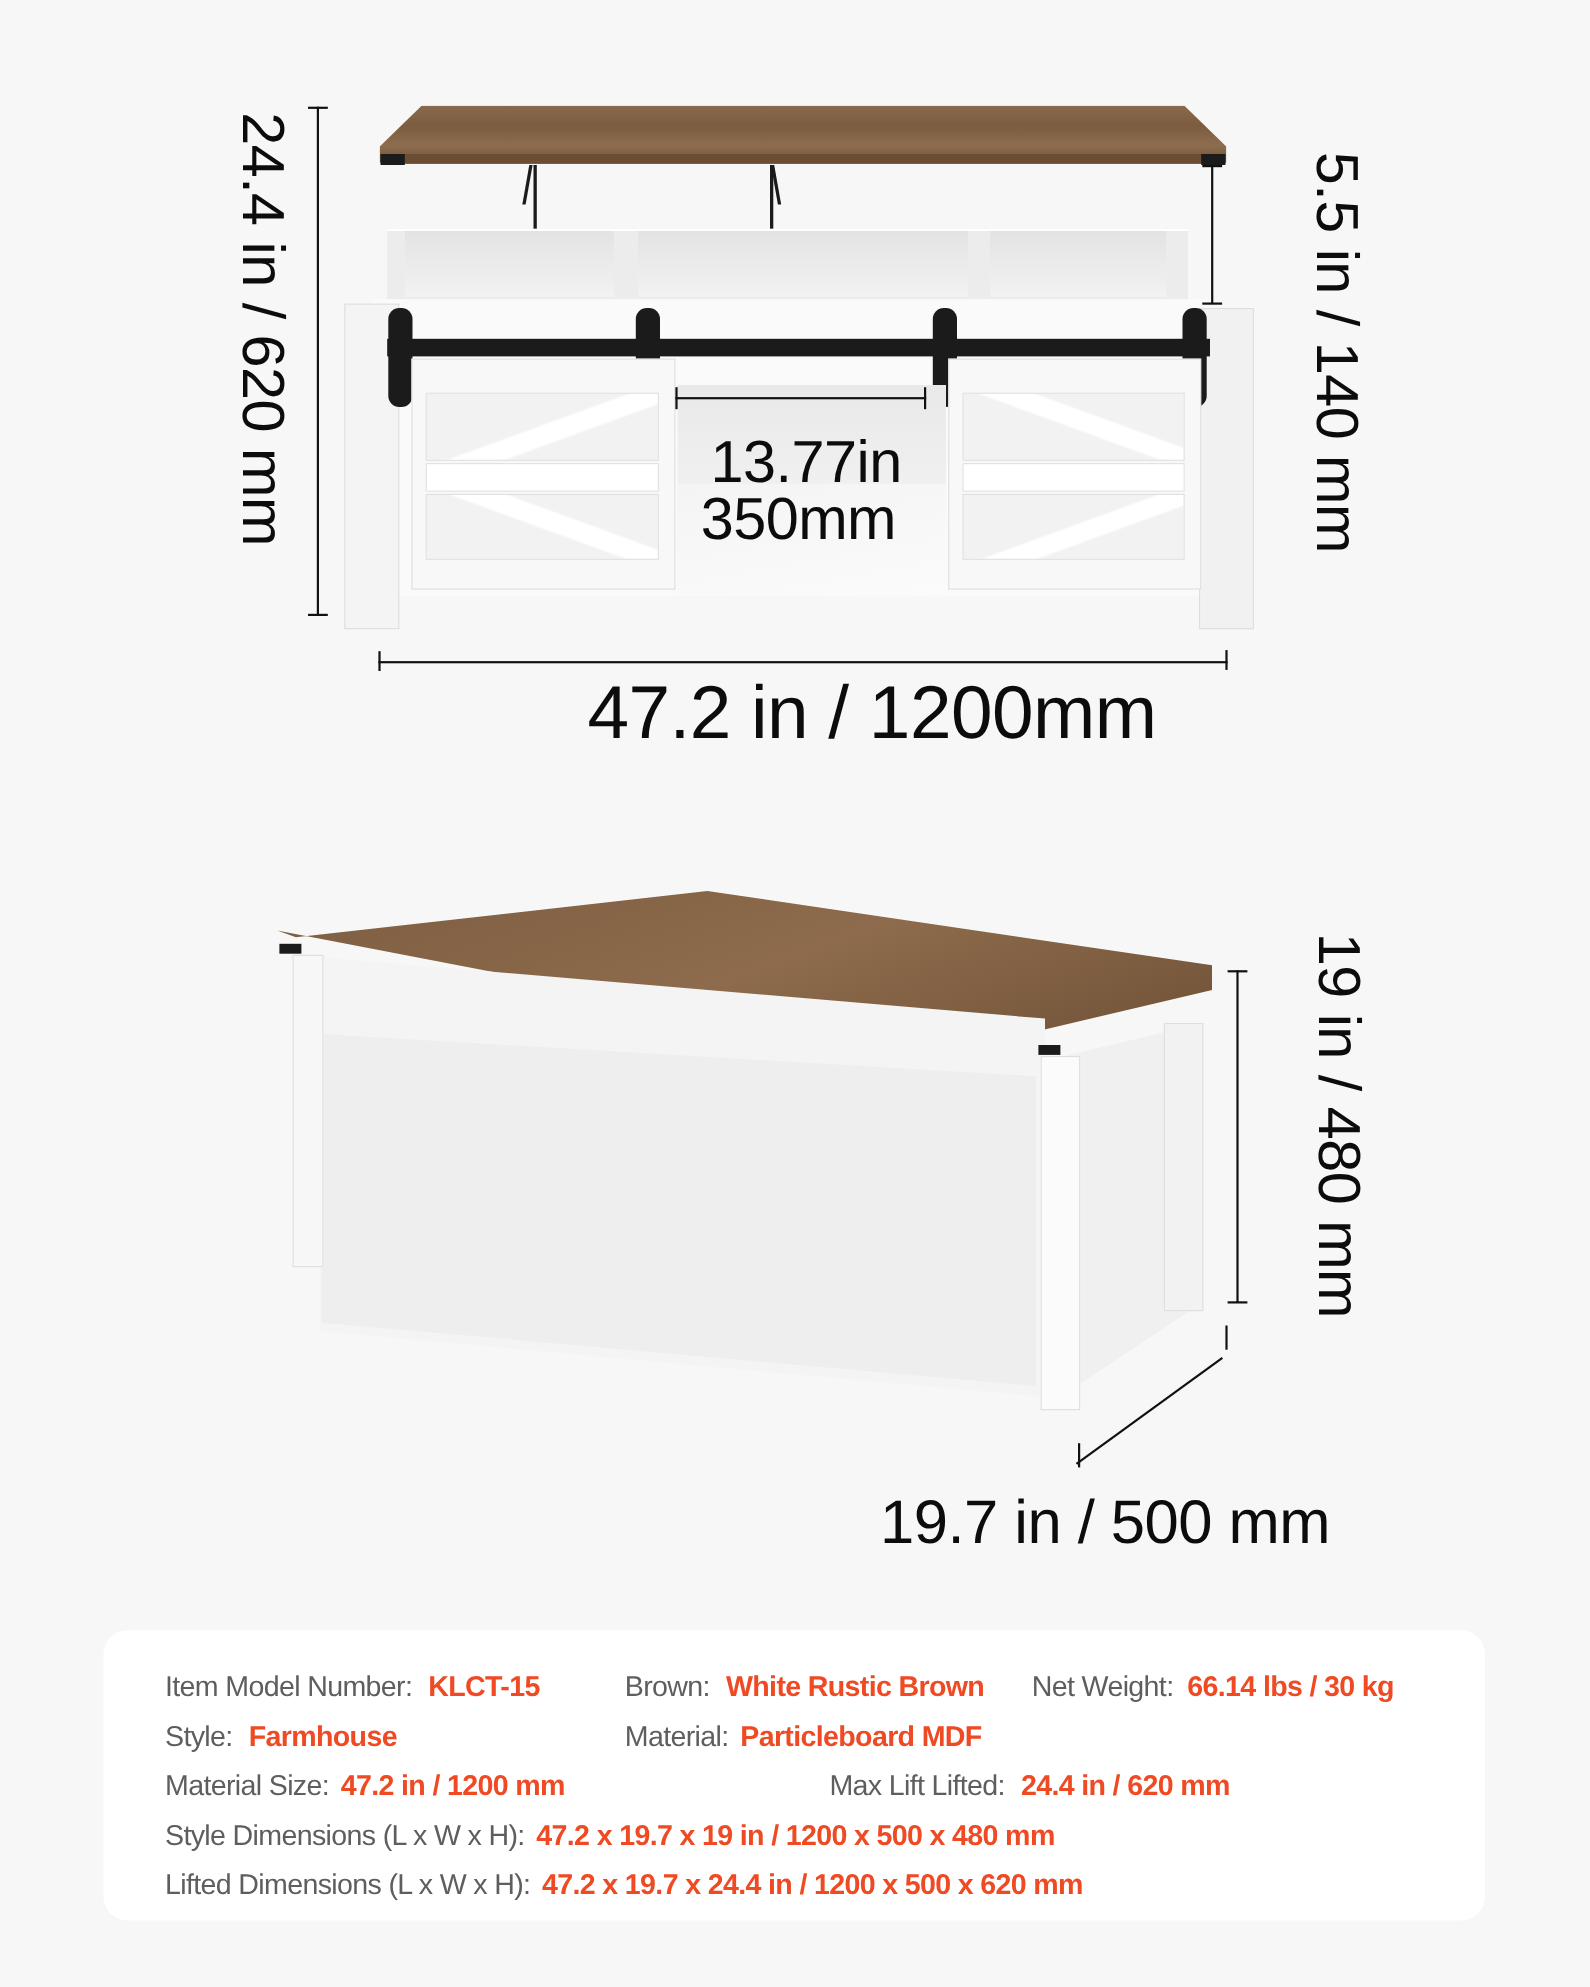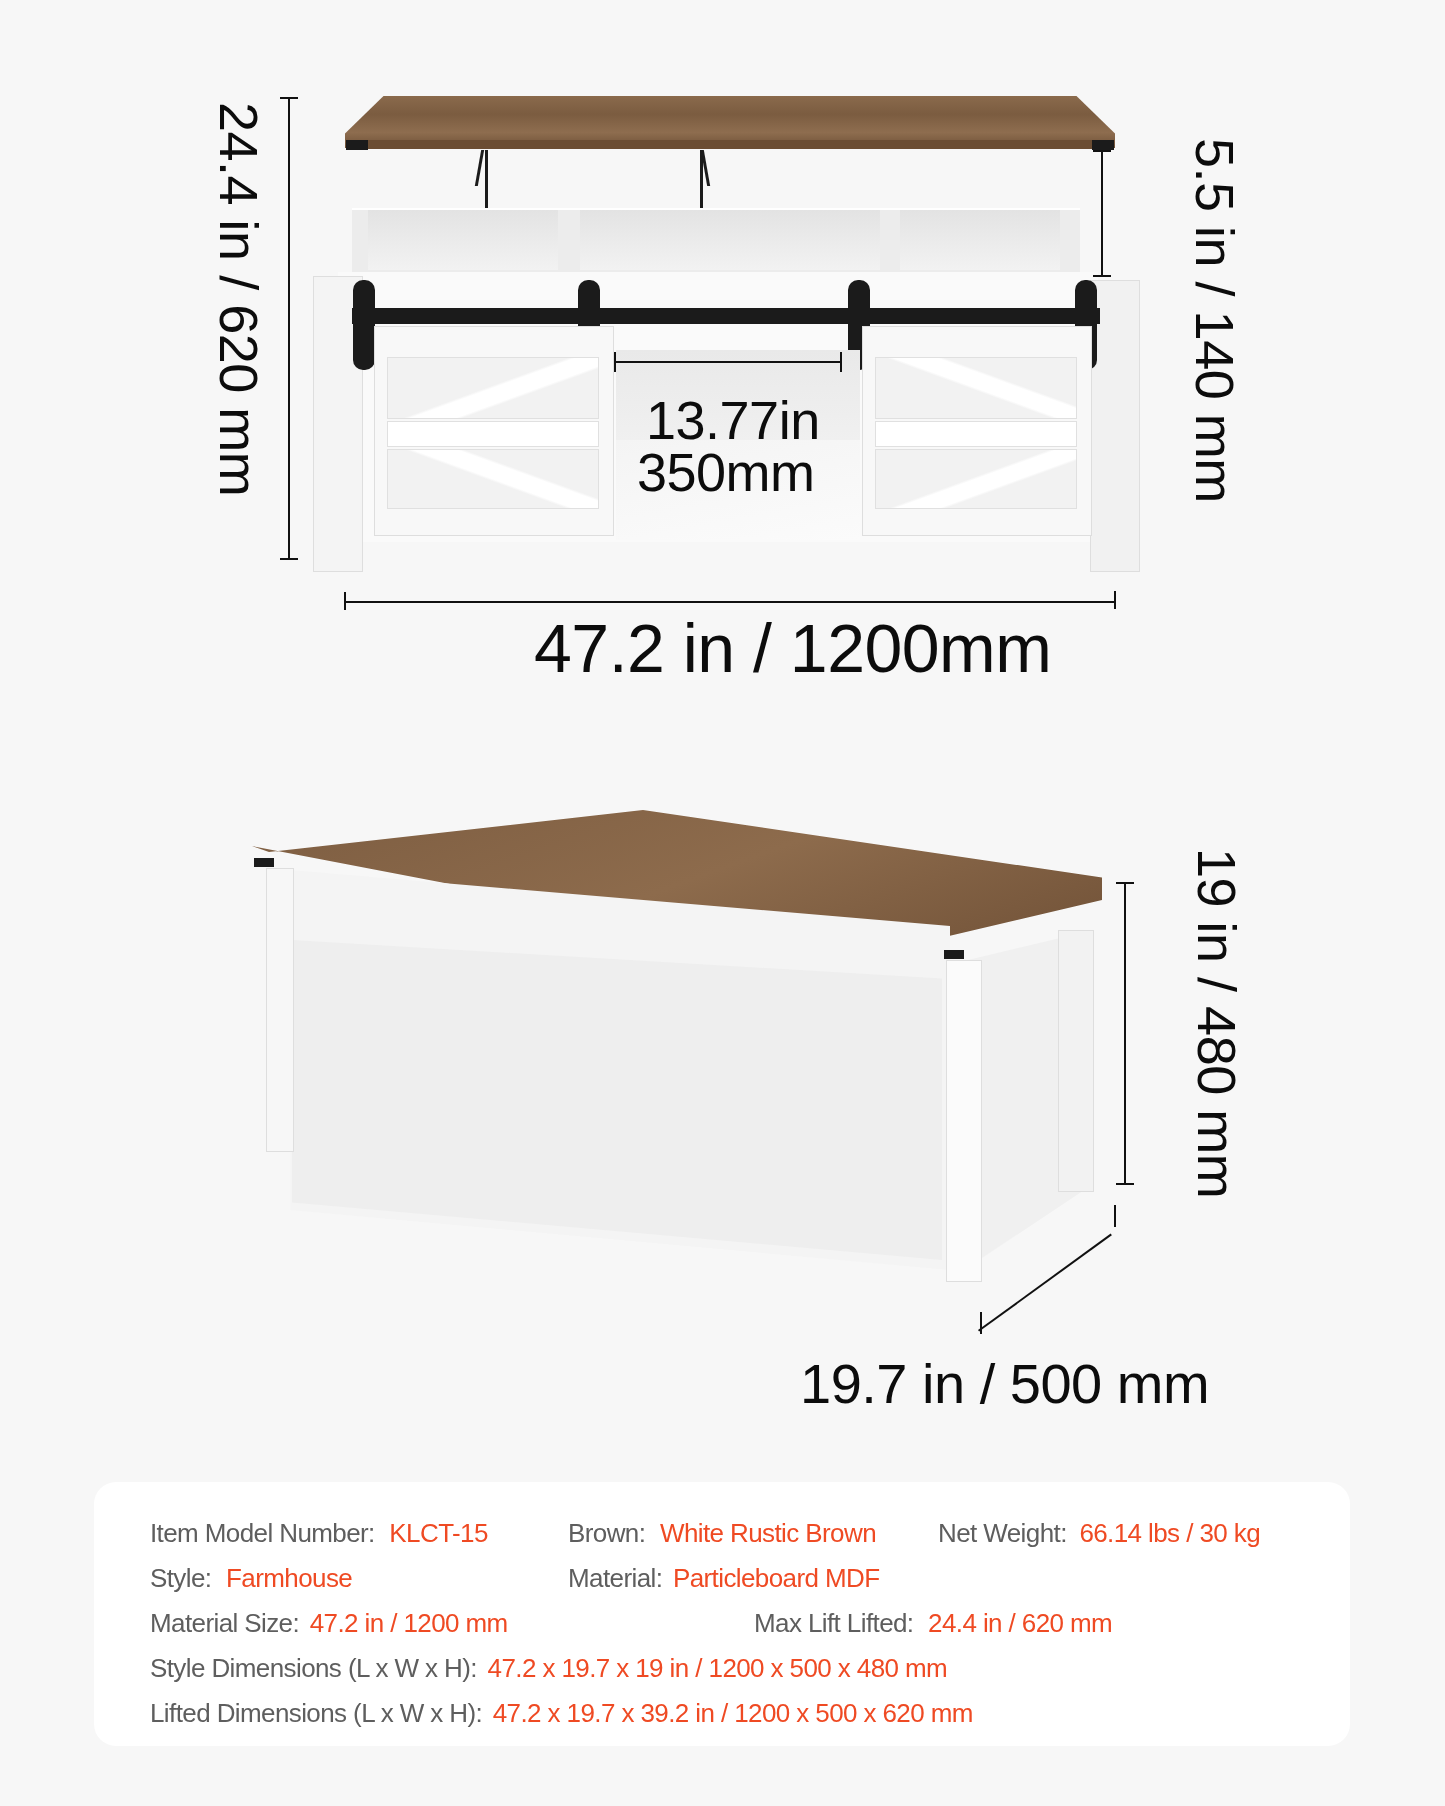--- a/index.html
+++ b/index.html
@@ -7,21 +7,21 @@
   .abs{position:absolute;}
   .dimtext{position:absolute;color:#0c0c0c;font-family:"Liberation Sans",sans-serif;white-space:nowrap;letter-spacing:-0.5px;}
   .vtext{position:absolute;writing-mode:vertical-rl;white-space:nowrap;font-size:54px;color:#0c0c0c;font-family:"Liberation Sans",sans-serif;letter-spacing:-0.5px;}
   .hline{position:absolute;height:2px;background:#111;}
   .vline{position:absolute;width:2px;background:#111;}
   .tick-h{position:absolute;width:18px;height:2px;background:#111;}
   .tick-v{position:absolute;width:2px;height:18px;background:#111;}
   .card{position:absolute;left:94px;top:1482px;width:1256px;height:264px;background:#fff;border-radius:22px;}
   .spec-row{position:absolute;font-size:26px;line-height:30px;white-space:nowrap;letter-spacing:-0.6px;}
   .lbl{color:#5e5e5e;}
-  .val{color:#ef4a23;font-weight:normal;}
+  .val{color:#ef4a23;font-weight:bold;}
   .wood{background:linear-gradient(180deg,#8a6a4c 0%,#7b5c40 35%,#8e6d4f 70%,#6f5137 100%);}
   .white-panel{background:#fbfbfb;border:1px solid #dedede;box-sizing:border-box;}
   .black{background:#1b1b1b;}
 </style>
 </head>
 <body>
 
 <div>
 
   <div class="abs wood" style="left:345px;top:96px;width:770px;height:52px;clip-path:polygon(5% 0,95% 0,100% 72%,100% 100%,0 100%,0 72%);"></div>
@@ -141,14 +141,14 @@
   <span class="val" style="margin-left:8px;">24.4 in / 620 mm</span>
 </div>
 
 <div class="spec-row" style="left:150px;top:1653px;">
   <span class="lbl">Style Dimensions (L x W x H):</span>
   <span class="val" style="margin-left:4px;">47.2 x 19.7 x 19 in / 1200 x 500 x 480 mm</span>
 </div>
 
 <div class="spec-row" style="left:150px;top:1698px;">
   <span class="lbl">Lifted Dimensions (L x W x H):</span>
-  <span class="val" style="margin-left:4px;">47.2 x 19.7 x 39.2 in / 1200 x 500 x 620 mm</span>
+  <span class="val" style="margin-left:4px;">47.2 x 19.7 x 24.4 in / 1200 x 500 x 620 mm</span>
 </div>
 
 </body></html>

